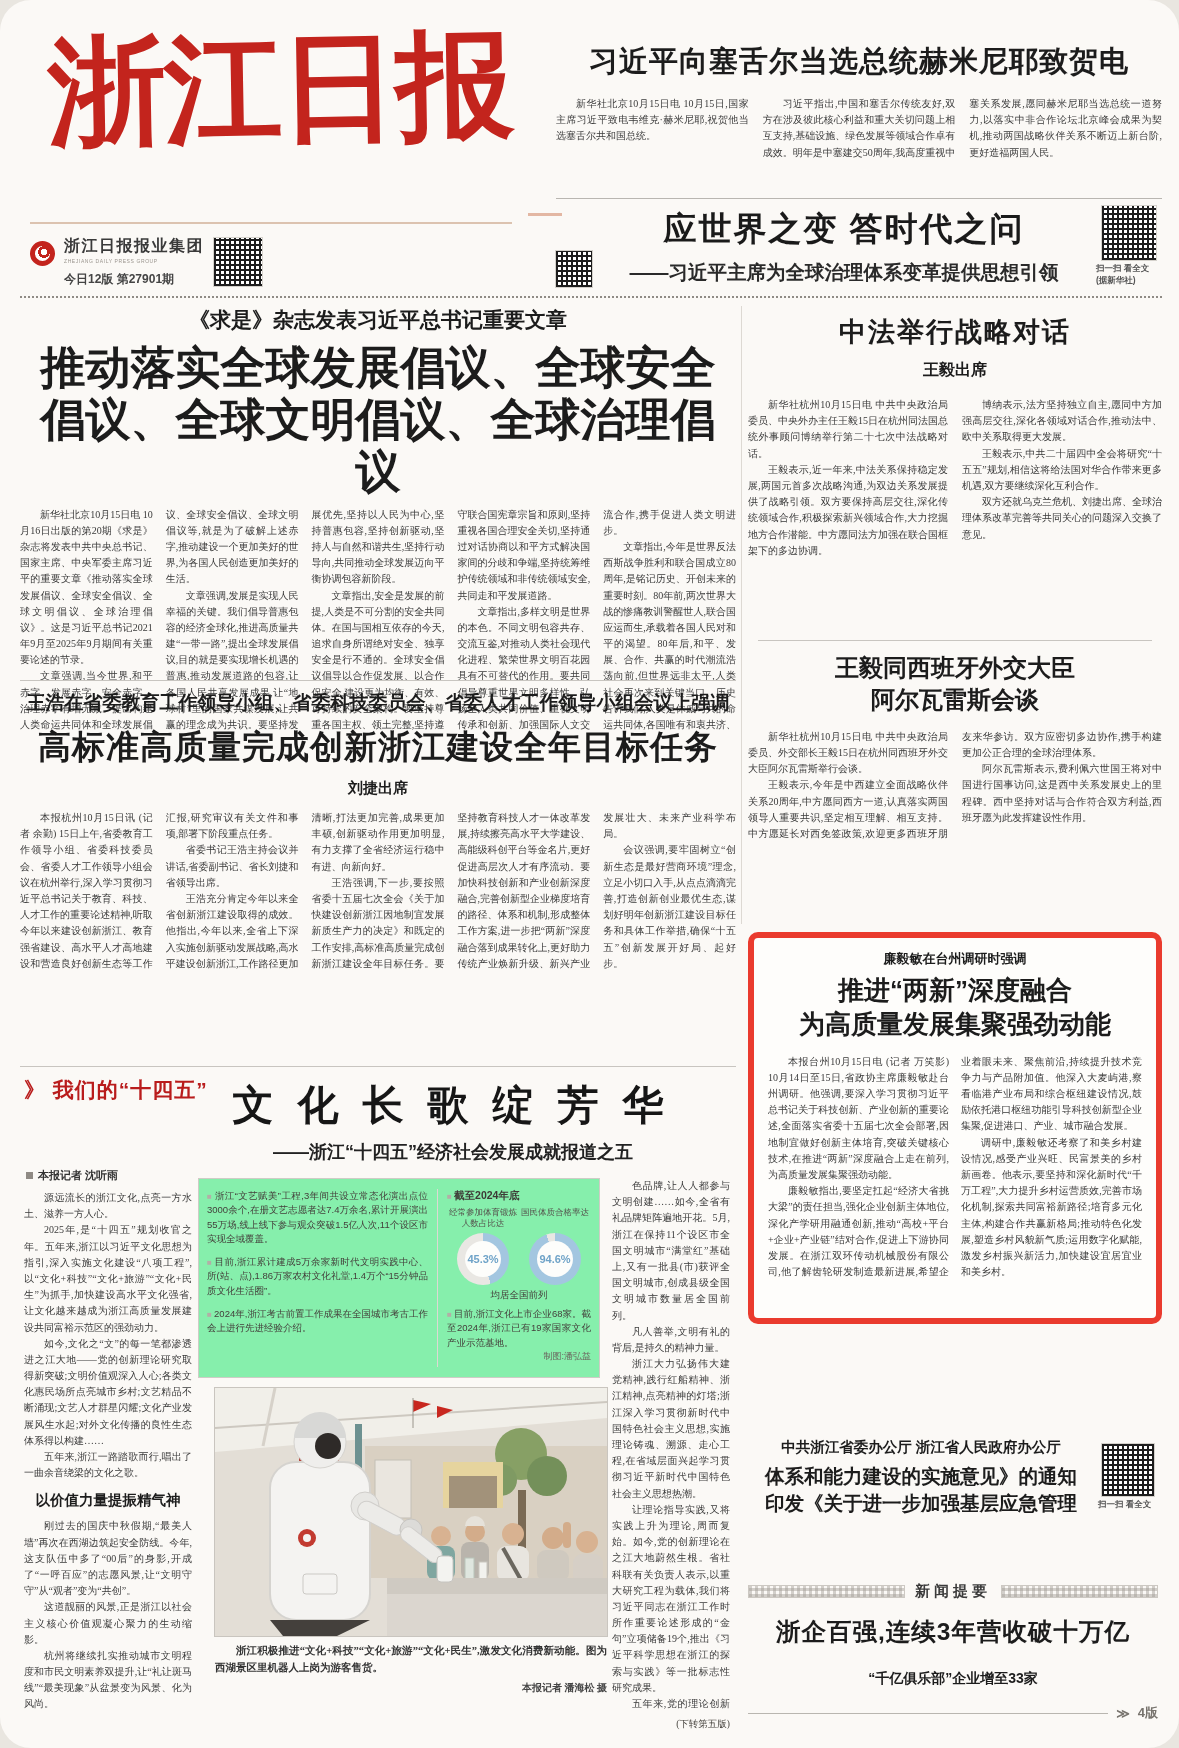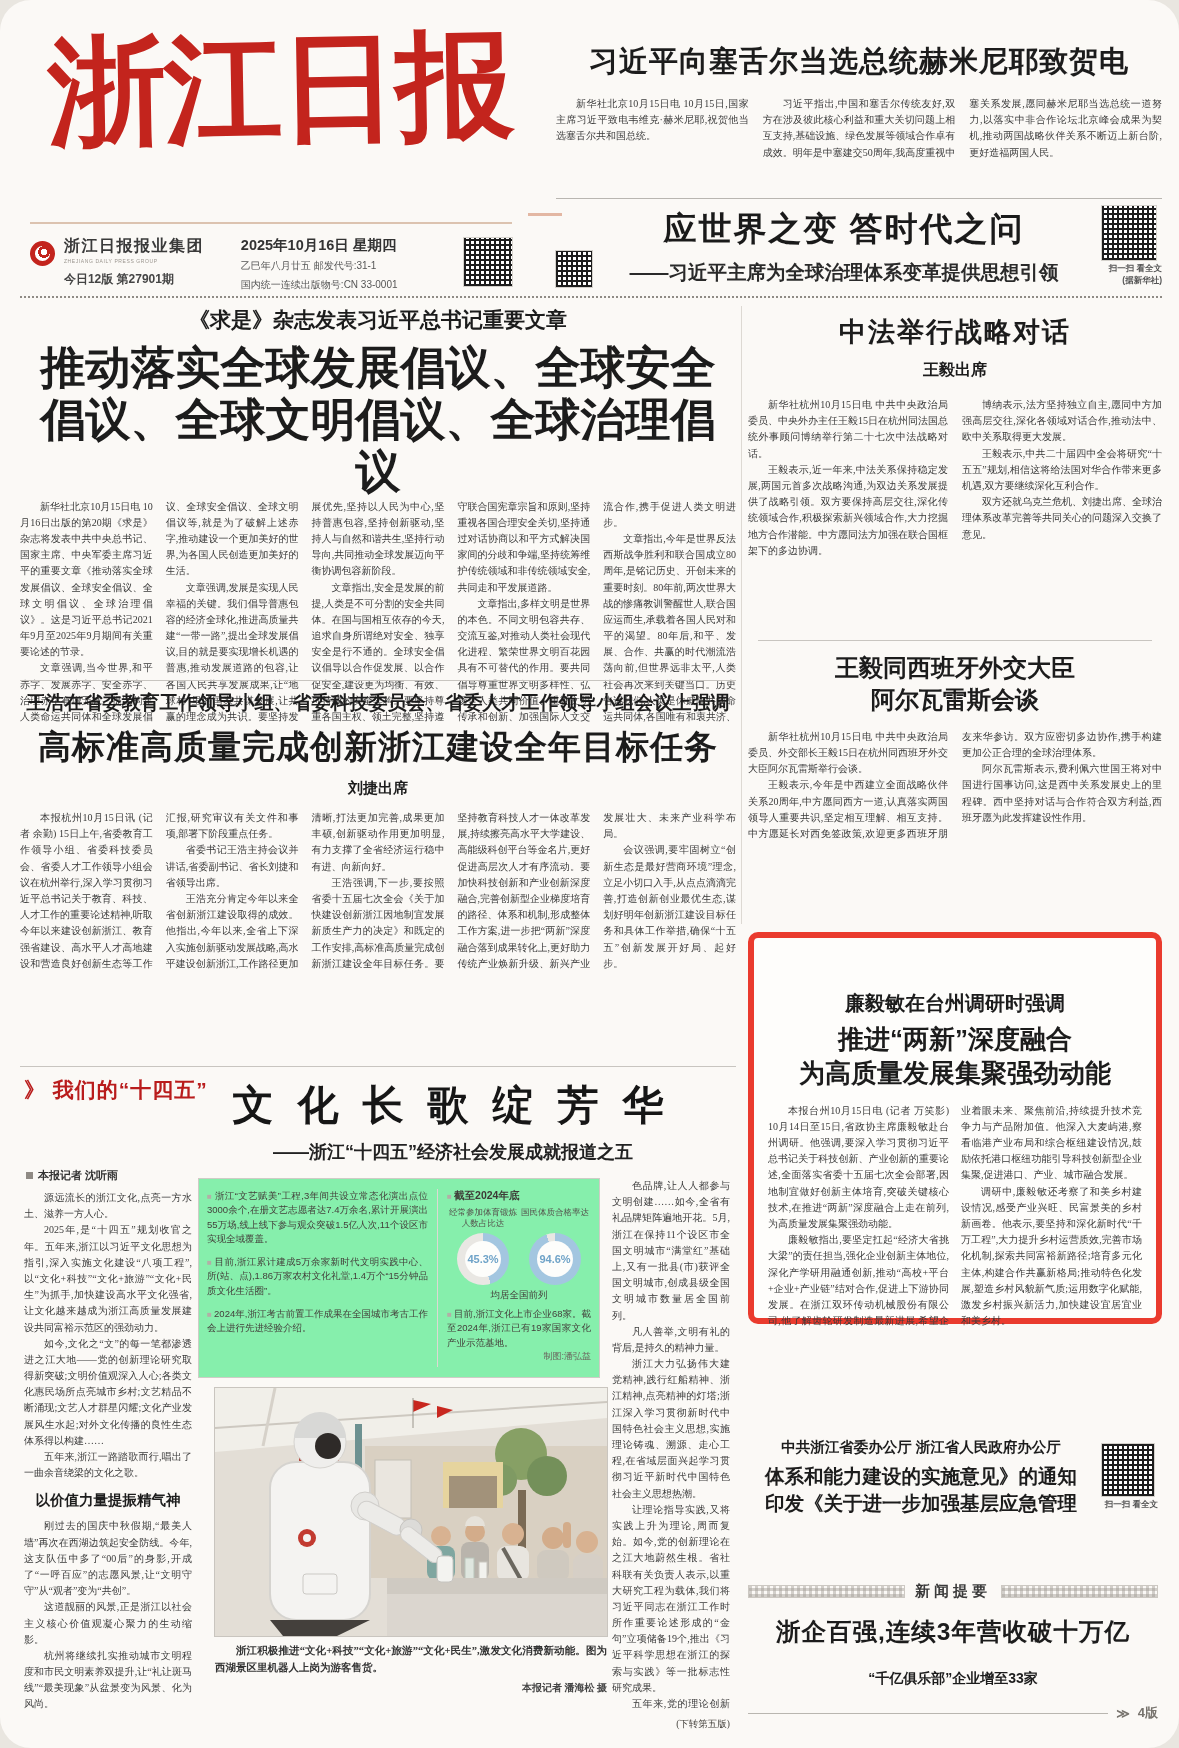--- a/index.html
+++ b/index.html
@@ -23,21 +23,21 @@
   .press-en{font-size:5px;color:#9a958e;letter-spacing:.6px;margin-top:1px;}
   .edition{font-size:12px;font-weight:bold;color:#444;margin-top:7px;}
   .date1{font-size:14.5px;font-weight:bold;color:#333;}
   .date2{font-size:10px;color:#555;line-height:1.55;margin-top:3px;}
   
   .qr{background-color:#fff;outline:1px solid #d5d2cc;
       background-image:
         repeating-linear-gradient(0deg,#1d1d1d 0 2px,transparent 2px 5px),
         repeating-linear-gradient(90deg,#1d1d1d 0 2px,transparent 2px 5px),
         repeating-linear-gradient(45deg,rgba(255,255,255,.9) 0 1px,transparent 1px 4px);}
-  .qr-cap{font-size:8.5px;color:#555;text-align:right;line-height:1.35;margin-top:3px;font-weight:bold;}
+  .qr-cap{font-size:8.5px;color:#555;text-align:left;line-height:1.35;margin-top:3px;font-weight:bold;}
   
   .banner{border-top:1px solid #b9b6b1;display:flex;align-items:center;gap:14px;}
   .banner-title{font-size:33px;font-weight:bold;letter-spacing:2px;text-align:center;color:#1a1a1a;}
   .banner-sub{font-size:19.5px;font-weight:bold;text-align:center;color:#2a2a2a;margin-top:7px;}
   .dotted-rule{border-top:2px dotted #8f8b85;}
   .rule-h{background:#c8c5c0;height:1px;}
   .vrule{background:#ddd9d3;width:1px;}
   
   .cul-kicker{color:#b91c1c;font-weight:bold;font-size:21px;letter-spacing:1px;}
   .cul-head{font-size:41px;font-weight:bold;letter-spacing:24px;text-align:center;color:#161616;}
@@ -86,25 +86,20 @@
   <div class="abs mast-title" style="left:48px;top:26px;width:480px;">浙江日报</div>
   <div class="abs mast-rule" style="left:30px;top:222px;width:482px;"></div>
 
   <div class="abs" style="left:30px;top:236px;width:482px;display:flex;">
     <div class="logo-ring" style="margin-top:5px;"></div>
     <div style="margin-left:9px;width:150px;">
       <div class="press-name">浙江日报报业集团</div>
       <div class="press-en">ZHEJIANG DAILY PRESS GROUP</div>
       <div class="edition">今日12版 第27901期</div>
     </div>
-    <div style="margin-left:28px;width:225px;">
-      <div class="date1">2025年10月16日 星期四</div>
-      <div class="date2">乙巳年八月廿五 邮发代号:31-1</div>
-      <div class="date2">国内统一连续出版物号:CN 33-0001</div>
-    </div>
     <div class="qr" style="width:48px;height:48px;margin-top:2px;"></div>
   </div>
 
   <div class="abs" style="left:556px;top:42px;width:606px;">
     <div class="hl" style="font-size:29px;letter-spacing:1px;">习近平向塞舌尔当选总统赫米尼耶致贺电</div>
     <div class="body-text c3" style="height:76px;margin-top:14px;">
         <p>新华社北京10月15日电 10月15日,国家主席习近平致电韦维克·赫米尼耶,祝贺他当选塞舌尔共和国总统。</p>
         <p>习近平指出,中国和塞舌尔传统友好,双方在涉及彼此核心利益和重大关切问题上相互支持,基础设施、绿色发展等领域合作卓有成效。明年是中塞建交50周年,我高度重视中塞关系发展,愿同赫米尼耶当选总统一道努力,以落实中非合作论坛北京峰会成果为契机,推动两国战略伙伴关系不断迈上新台阶,更好造福两国人民。</p>
       </div>
   </div>
@@ -124,21 +119,21 @@
   </div>
 
   <div class="abs dotted-rule" style="left:20px;top:296px;width:1142px;"></div>
 
   <div class="abs" style="left:20px;top:306px;width:716px;">
     <div class="hl" style="font-size:21px;">《求是》杂志发表习近平总书记重要文章</div>
     <div class="hl" style="font-size:45px;font-weight:900;line-height:1.16;margin-top:8px;">
       <div>推动落实全球发展倡议、全球安全</div>
       <div>倡议、全球文明倡议、全球治理倡议</div>
     </div>
-    <div class="body-text c5" style="height:230px;margin-top:0;">
+    <div class="body-text c5" style="height:230px;margin-top:8px;">
         <p>新华社北京10月15日电 10月16日出版的第20期《求是》杂志将发表中共中央总书记、国家主席、中央军委主席习近平的重要文章《推动落实全球发展倡议、全球安全倡议、全球文明倡议、全球治理倡议》。这是习近平总书记2021年9月至2025年9月期间有关重要论述的节录。</p>
         <p>文章强调,当今世界,和平赤字、发展赤字、安全赤字、治理赤字有增无减。提出构建人类命运共同体和全球发展倡议、全球安全倡议、全球文明倡议等,就是为了破解上述赤字,推动建设一个更加美好的世界,为各国人民创造更加美好的生活。</p>
         <p>文章强调,发展是实现人民幸福的关键。我们倡导普惠包容的经济全球化,推进高质量共建“一带一路”,提出全球发展倡议,目的就是要实现增长机遇的普惠,推动发展道路的包容,让各国人民共享发展成果,让“地球村”里的国家共谋发展,让共赢的理念成为共识。要坚持发展优先,坚持以人民为中心,坚持普惠包容,坚持创新驱动,坚持人与自然和谐共生,坚持行动导向,共同推动全球发展迈向平衡协调包容新阶段。</p>
         <p>文章指出,安全是发展的前提,人类是不可分割的安全共同体。在国与国相互依存的今天,追求自身所谓绝对安全、独享安全是行不通的。全球安全倡议倡导以合作促发展、以合作促安全,建设更为均衡、有效、可持续的安全架构。要坚持尊重各国主权、领土完整,坚持遵守联合国宪章宗旨和原则,坚持重视各国合理安全关切,坚持通过对话协商以和平方式解决国家间的分歧和争端,坚持统筹维护传统领域和非传统领域安全,共同走和平发展道路。</p>
         <p>文章指出,多样文明是世界的本色。不同文明包容共存、交流互鉴,对推动人类社会现代化进程、繁荣世界文明百花园具有不可替代的作用。要共同倡导尊重世界文明多样性、弘扬全人类共同价值、重视文明传承和创新、加强国际人文交流合作,携手促进人类文明进步。</p>
         <p>文章指出,今年是世界反法西斯战争胜利和联合国成立80周年,是铭记历史、开创未来的重要时刻。80年前,两次世界大战的惨痛教训警醒世人,联合国应运而生,承载着各国人民对和平的渴望。80年后,和平、发展、合作、共赢的时代潮流浩荡向前,但世界远非太平,人类社会再次来到关键当口。历史告诉我们,人类是休戚与共的命运共同体,各国唯有和衷共济、团结合作,才能维护世界和平、促进共同发展。</p>
       </div>
   </div>
 
   <div class="abs rule-h" style="left:20px;top:680px;width:716px;"></div>
@@ -303,21 +298,21 @@
         <div>阿尔瓦雷斯会谈</div>
       </div>
       <div class="body-text c2" style="height:182px;margin-top:12px;">
           <p>新华社杭州10月15日电 中共中央政治局委员、外交部长王毅15日在杭州同西班牙外交大臣阿尔瓦雷斯举行会谈。</p>
           <p>王毅表示,今年是中西建立全面战略伙伴关系20周年,中方愿同西方一道,认真落实两国领导人重要共识,坚定相互理解、相互支持。中方愿延长对西免签政策,欢迎更多西班牙朋友来华参访。双方应密切多边协作,携手构建更加公正合理的全球治理体系。</p>
           <p>阿尔瓦雷斯表示,费利佩六世国王将对中国进行国事访问,这是西中关系发展史上的里程碑。西中坚持对话与合作符合双方利益,西班牙愿为此发挥建设性作用。</p>
         </div>
     </div>
 
     <div class="abs redbox" style="left:0;top:632px;width:414px;height:392px;">
-      <div class="hl" style="font-size:20px;margin-top:40px;">廉毅敏在台州调研时强调</div>
+      <div class="hl" style="font-size:13px;">廉毅敏在台州调研时强调</div>
       <div class="hl" style="font-size:26px;line-height:1.32;margin-top:5px;">
         <div>推进“两新”深度融合</div>
         <div>为高质量发展集聚强劲动能</div>
       </div>
       <div class="body-text c2" style="height:252px;margin-top:12px;column-gap:12px;">
           <p>本报台州10月15日电 (记者 万笑影) 10月14日至15日,省政协主席廉毅敏赴台州调研。他强调,要深入学习贯彻习近平总书记关于科技创新、产业创新的重要论述,全面落实省委十五届七次全会部署,因地制宜做好创新主体培育,突破关键核心技术,在推进“两新”深度融合上走在前列,为高质量发展集聚强劲动能。</p>
           <p>廉毅敏指出,要坚定扛起“经济大省挑大梁”的责任担当,强化企业创新主体地位,深化产学研用融通创新,推动“高校+平台+企业+产业链”结对合作,促进上下游协同发展。在浙江双环传动机械股份有限公司,他了解齿轮研发制造最新进展,希望企业着眼未来、聚焦前沿,持续提升技术竞争力与产品附加值。他深入大麦屿港,察看临港产业布局和综合枢纽建设情况,鼓励依托港口枢纽功能引导科技创新型企业集聚,促进港口、产业、城市融合发展。</p>
           <p>调研中,廉毅敏还考察了和美乡村建设情况,感受产业兴旺、民富景美的乡村新画卷。他表示,要坚持和深化新时代“千万工程”,大力提升乡村运营质效,完善市场化机制,探索共同富裕新路径;培育多元化主体,构建合作共赢新格局;推动特色化发展,塑造乡村风貌新气质;运用数字化赋能,激发乡村振兴新活力,加快建设宜居宜业和美乡村。</p>
         </div>
     </div>

